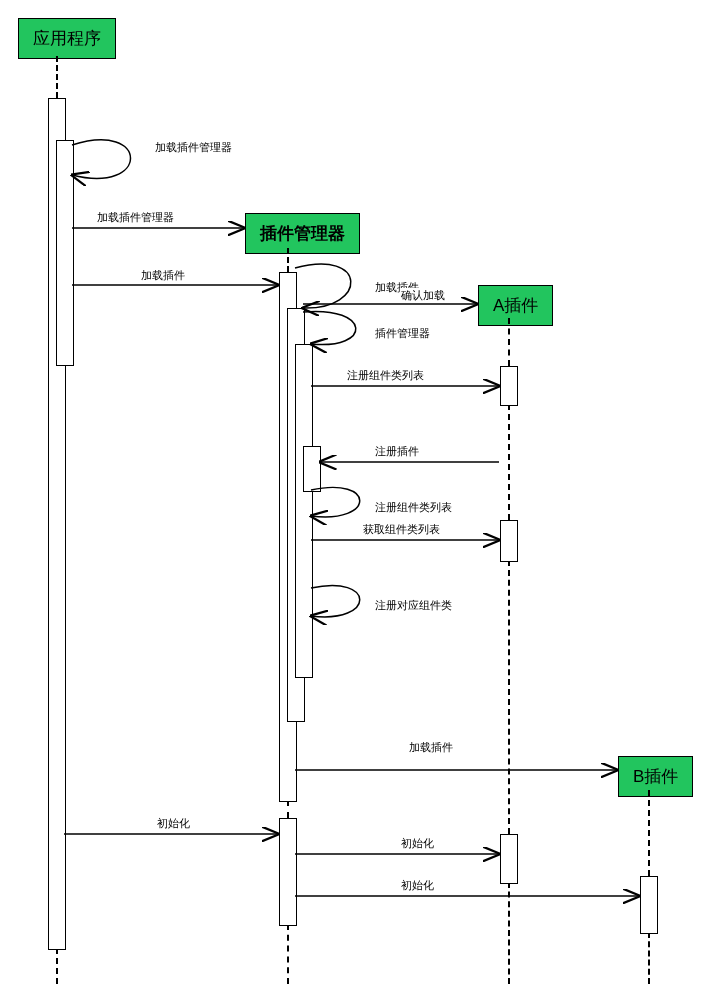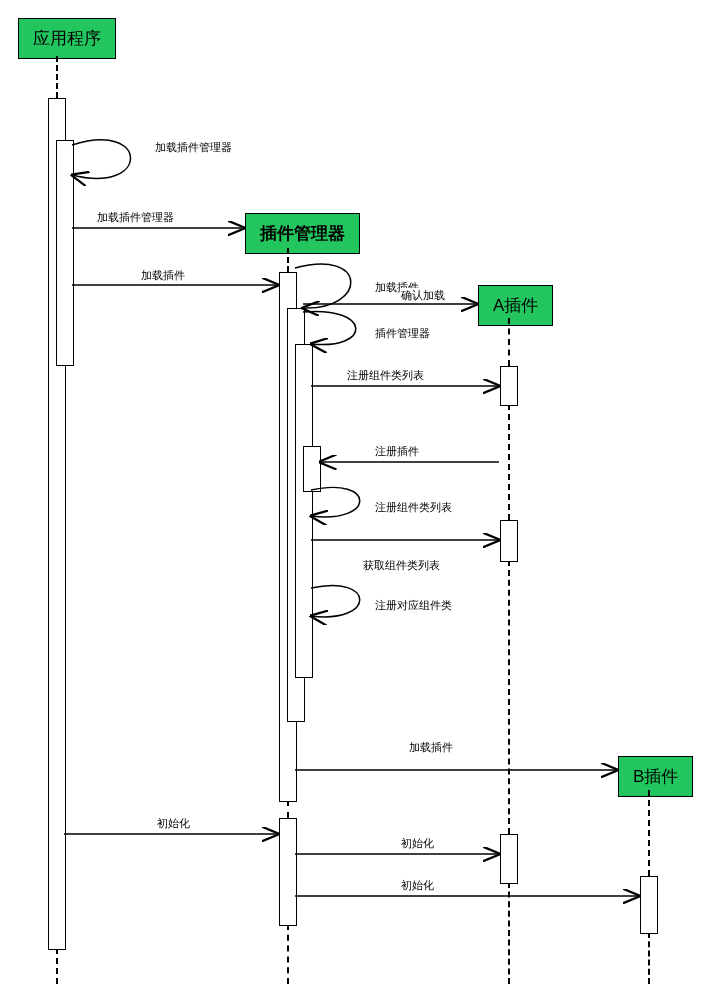--- a/index.html
+++ b/index.html
@@ -85,21 +85,21 @@
 
 <div class="msg-label" style="left:154px; top:140px;">加载插件管理器</div>
 <div class="msg-label" style="left:96px; top:210px;">加载插件管理器</div>
 <div class="msg-label" style="left:140px; top:268px;">加载插件</div>
 <div class="msg-label" style="left:374px; top:280px;">加载插件</div>
 <div class="msg-label" style="left:400px; top:288px;text-align:center;">确认加载</div>
 <div class="msg-label" style="left:374px; top:326px;">插件管理器</div>
 <div class="msg-label" style="left:346px; top:368px;">注册组件类列表</div>
 <div class="msg-label" style="left:374px; top:444px;">注册插件</div>
 <div class="msg-label" style="left:374px; top:500px;text-align:right;">注册组件类列表</div>
-<div class="msg-label" style="left:362px; top:522px;margin-top:36px;">获取组件类列表</div>
+<div class="msg-label" style="left:362px; top:522px;">获取组件类列表</div>
 <div class="msg-label" style="left:374px; top:598px;">注册对应组件类</div>
 <div class="msg-label" style="left:408px; top:740px;">加载插件</div>
 <div class="msg-label" style="left:156px; top:816px;">初始化</div>
 <div class="msg-label" style="left:400px; top:836px;">初始化</div>
 <div class="msg-label" style="left:400px; top:878px;">初始化</div>
 
 <svg class="overlay" width="721" height="1000">
   <defs>
     <marker id="ah" markerWidth="12" markerHeight="10" refX="11" refY="5" orient="auto">
       <path d="M0,0 L12,5 L0,10" fill="none" stroke="#000" stroke-width="1.5"></path>

